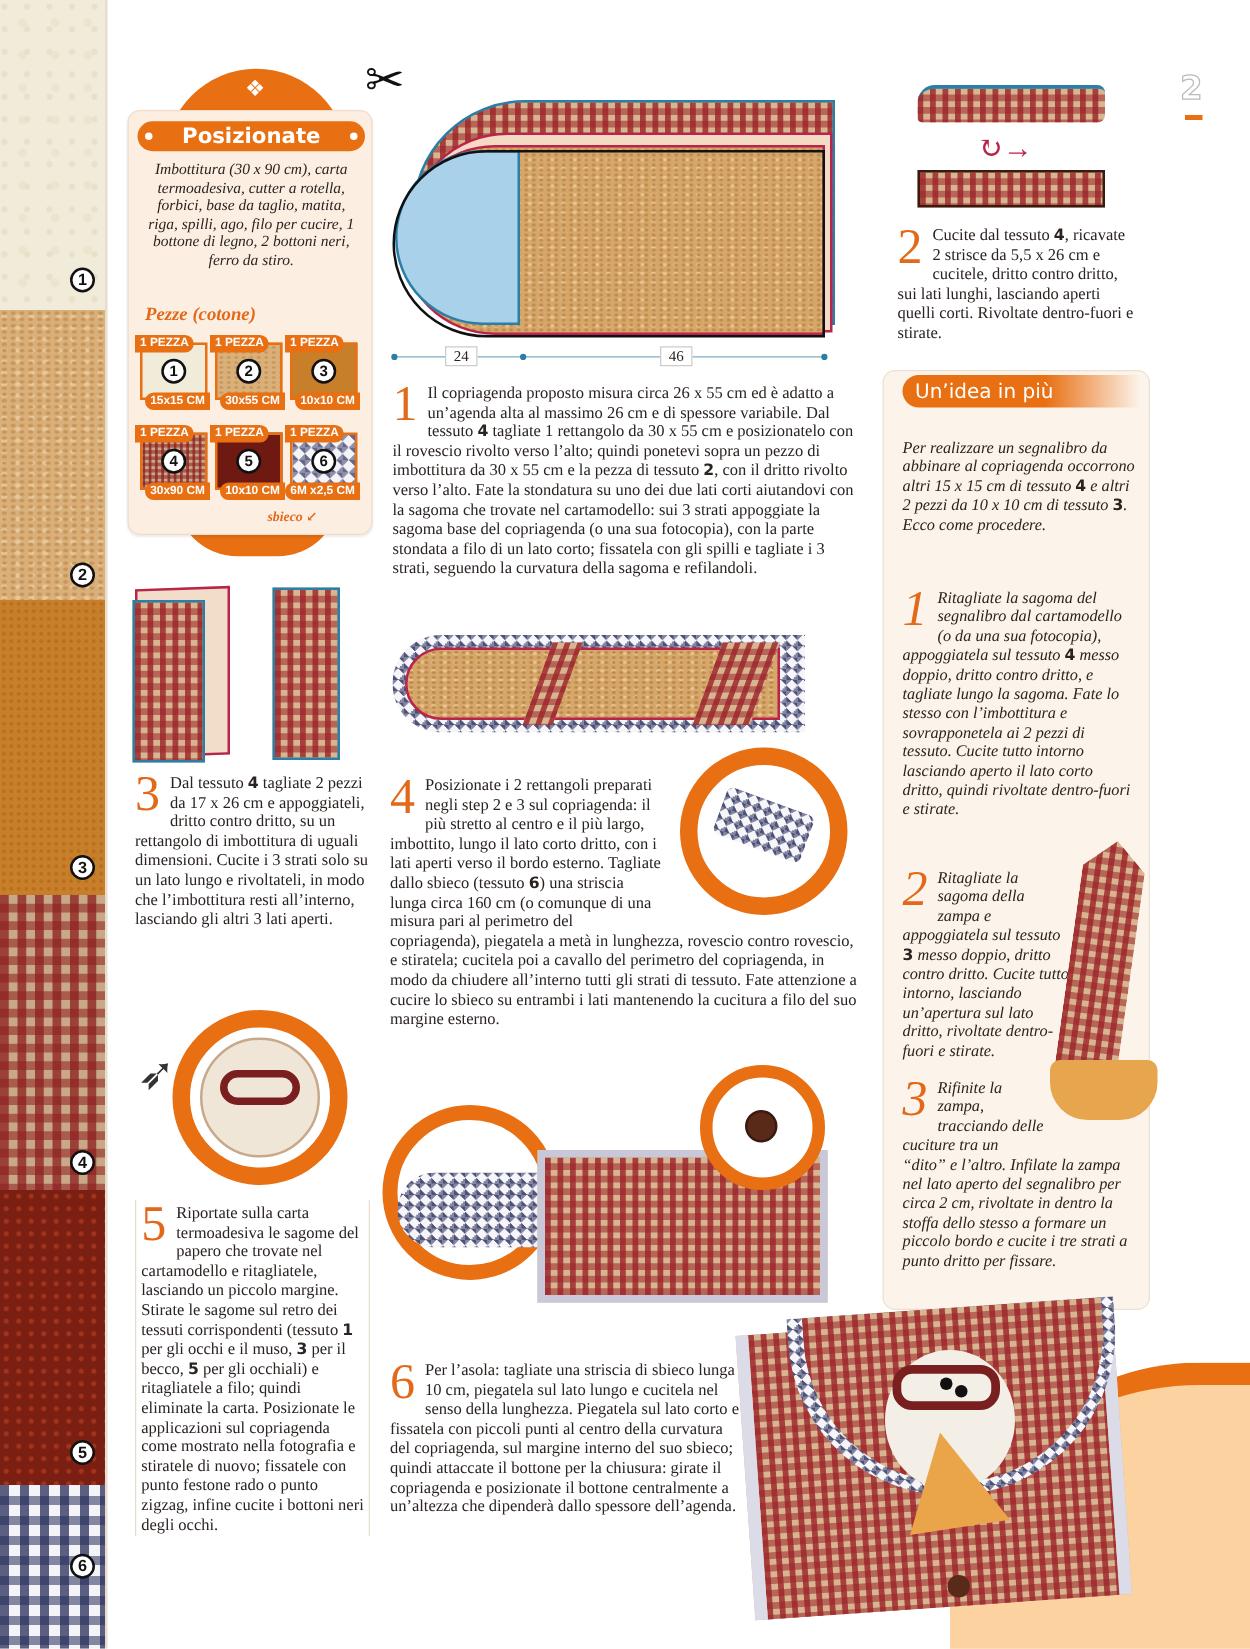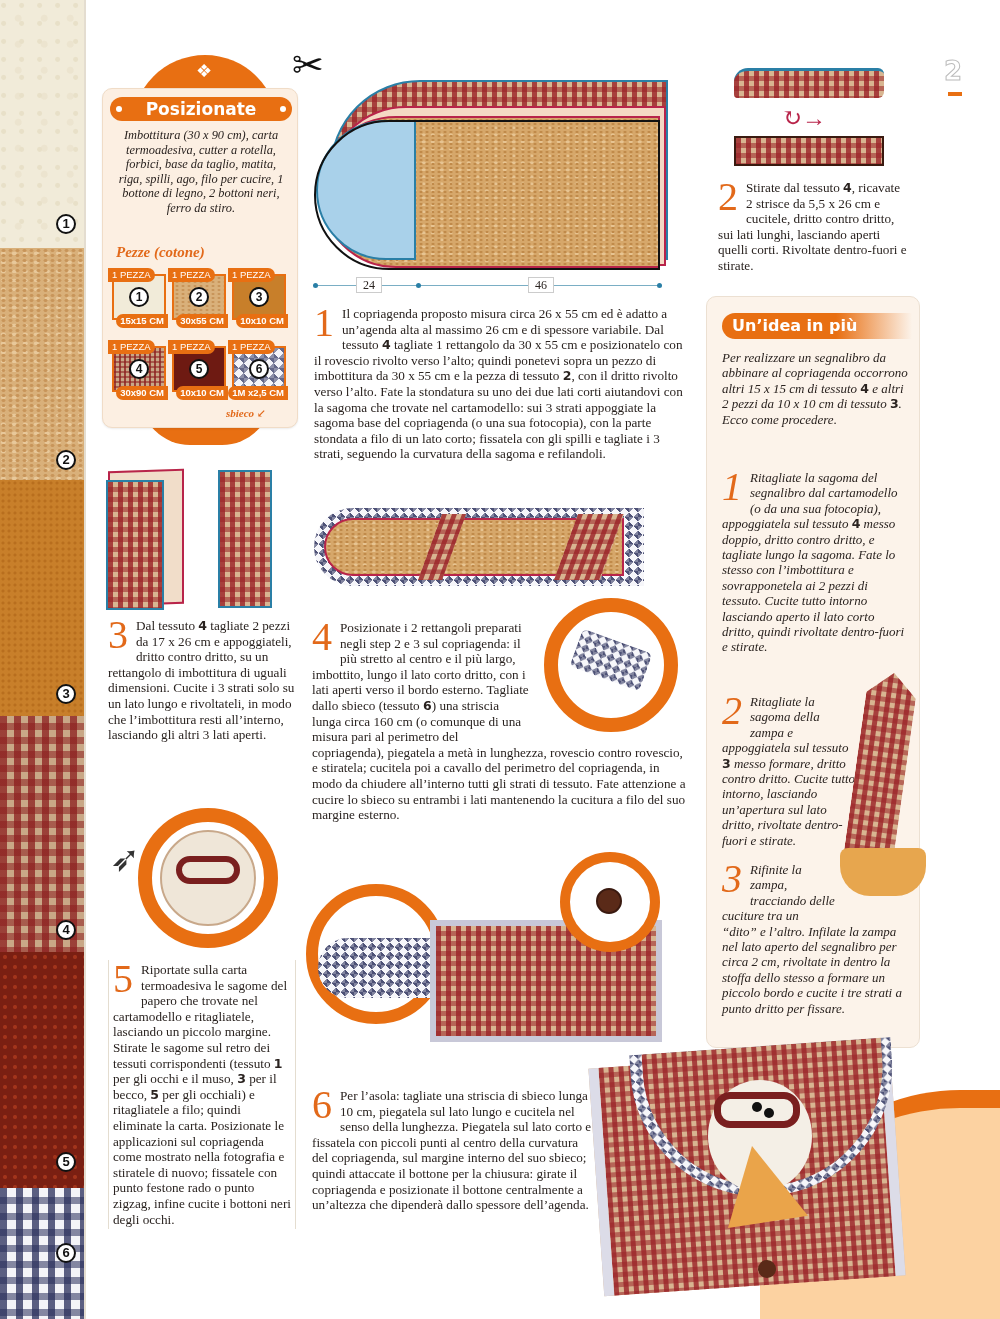--- a/index.html
+++ b/index.html
@@ -20,48 +20,48 @@
   
   .occ-top { left: 132px; top: 55px; width: 146px; height: 74px; background: #e86f12; border-radius: 80px 80px 0 0; }
   .occ-top-bottom { left: 140px; top: 395px; width: 132px; height: 50px; background: #e86f12; border-radius: 0 0 80px 80px; }
   .occ-sym { left: 196px; top: 60px; color: #fff; font-size: 18px; }
   .occ-card { left: 102px; top: 88px; width: 196px; height: 340px; background: #fcefe2; border-radius: 10px; border: 1px solid #f0dcc7; box-shadow: 0 1px 2px rgba(0,0,0,.08); }
   .occ-title { left: 110px; top: 97px; width: 182px; height: 24px; background: #e86f12; border-radius: 12px; color: #fff; font-family: "DejaVu Sans", sans-serif; font-weight: bold; font-size: 17px; text-align: center; line-height: 24px; }
   .occ-title .dot { position: absolute; top: 9px; width: 6px; height: 6px; border-radius: 50%; background: #fff; }
   .occ-text { left: 116px; top: 128px; width: 170px; font-style: italic; font-size: 12.4px; line-height: 14.5px; text-align: center; }
   .pezze-title { left: 116px; top: 244px; font-style: italic; font-weight: bold; color: #e2691a; font-size: 15px; }
   .pezza { position: absolute; width: 56px; height: 60px; }
-  .pezza .hdr { position: absolute; left: -2px; top: 0; height: 14px; padding: 0 4px; background: #e86f12; color: #fff; font-family: "Liberation Sans", sans-serif; font-weight: normal; font-size: 9.5px; line-height: 14px; border-radius: 0 7px 7px 0; white-space: nowrap; text-align: center; }
+  .pezza .hdr { position: absolute; left: -2px; top: 0; height: 14px; padding: 0 4px; background: #e86f12; color: #fff; font-family: "Liberation Sans", sans-serif; font-weight: bold; font-size: 9.5px; line-height: 14px; border-radius: 0 7px 7px 0; white-space: nowrap; text-align: center; }
   .pezza .box { position: absolute; left: 2px; top: 6px; width: 54px; height: 46px; border: 2px solid #e86f12; }
   .pezza .num { position: absolute; left: 19px; top: 19px; width: 20px; height: 20px; border-radius: 50%; background: #fff; border: 2px solid #111; font-family: "Liberation Sans", sans-serif; font-weight: bold; font-size: 12px; line-height: 16px; text-align: center; color: #111; }
   .pezza .ftr { position: absolute; right: -2px; bottom: 0; height: 14px; padding: 0 4px; background: #e86f12; color: #fff; font-family: "Liberation Sans", sans-serif; font-weight: bold; font-size: 9.5px; line-height: 14px; border-radius: 7px 0 0 7px; white-space: nowrap; }
   .fab1 { background: #f1ebd9; }
   .fab2 { background: #d9b07a; background-image: radial-gradient(ellipse, #c8955a 1px, transparent 2px); background-size: 6px 4px; }
   .fab3 { background: #c87f2a; }
   .fab4 { background-color: #c9a887; background-image: linear-gradient(90deg, rgba(140,30,30,.75) 50%, transparent 50%), linear-gradient(0deg, rgba(140,30,30,.55) 50%, transparent 50%); background-size: 5px 5px, 5px 5px; }
   .fab5 { background: #6e1a12; }
   .fab6 { background-color: #f4f4f8; background-image: linear-gradient(45deg, rgba(40,45,90,.7) 25%, transparent 25%, transparent 75%, rgba(40,45,90,.7) 75%), linear-gradient(-45deg, rgba(40,45,90,.5) 25%, transparent 25%, transparent 75%, rgba(40,45,90,.5) 75%); background-size: 10px 10px, 10px 10px; }
-  .sbieco { left: 226px; top: 407px; font-style: italic; font-weight: bold; color: #e2691a; font-size: 11px; }
+  .sbieco { left: 214px; top: 407px; font-style: italic; font-weight: bold; color: #e2691a; font-size: 11px; }
 
   
   .step { position: absolute; font-size: 13.2px; line-height: 15.6px; }
   .step .big { float: left; font-size: 40px; line-height: 30px; color: #e2691a; margin: 2px 8px 0 0; }
   .step b { font-family: "DejaVu Sans", sans-serif; font-weight: bold; font-size: 12.5px; }
   .step-italic { font-style: italic; }
 
   
   .ill { position: absolute; }
   .gingham { background-color: #d8b591; background-image: linear-gradient(90deg, rgba(155,35,40,.8) 50%, transparent 50%), linear-gradient(0deg, rgba(155,35,40,.55) 50%, transparent 50%); background-size: 10px 10px, 10px 10px; }
   .gingham-blue { background-color: #f6f6fa; background-image: linear-gradient(45deg, rgba(35,40,85,.8) 25%, transparent 25%, transparent 75%, rgba(35,40,85,.8) 75%), linear-gradient(-45deg, rgba(35,40,85,.55) 25%, transparent 25%, transparent 75%, rgba(35,40,85,.55) 75%); background-size: 9px 9px, 9px 9px; }
   .cork { background-color: #d6a76a; background-image: radial-gradient(ellipse, #c08a4a 1.2px, transparent 2px), radial-gradient(ellipse at 30% 40%, #e7c492 1.5px, transparent 2.5px); background-size: 6px 4px, 9px 7px; }
   .orange-ring { border: 14px solid #e86f12; border-radius: 50%; background: #fff; }
 
   
   .idea-box { left: 706px; top: 296px; width: 214px; height: 752px; background: #fcf3ea; border: 1px solid #ece0d2; border-radius: 10px; }
-  .idea-title { left: 722px; top: 313px; width: 190px; height: 26px; border-radius: 13px 0 0 13px; background: linear-gradient(90deg, #e86f12 60%, #fcf3ea 100%); color: #fff; font-family: "DejaVu Sans", sans-serif; font-weight: bold; font-size: 16px; line-height: 26px; padding-left: 10px; }
+  .idea-title { left: 722px; top: 300px; width: 190px; height: 26px; border-radius: 13px 0 0 13px; background: linear-gradient(90deg, #e86f12 60%, #fcf3ea 100%); color: #fff; font-family: "DejaVu Sans", sans-serif; font-weight: normal; font-size: 16px; line-height: 26px; padding-left: 10px; }
 
   .page-num { left: 944px; top: 56px; font-family: "DejaVu Sans", sans-serif; font-weight: bold; font-size: 26px; color: #fff; -webkit-text-stroke: 1px #bbb; }
   .page-num-bar { left: 948px; top: 92px; width: 14px; height: 4px; background: #e86f12; }
 
   .dim-line { position: absolute; height: 1px; background: #7aaec4; }
   .dim-dot { position: absolute; width: 5px; height: 5px; border-radius: 50%; background: #2a7fa6; }
   .dim-label { position: absolute; background: #fff; border: 1px solid #ccc; font-size: 12px; padding: 0 6px; line-height: 14px; }
 </style>
 </head>
 <body>
@@ -122,21 +122,21 @@
 <div class="pezza" style="left:170px;top:340px">
   <div class="box fab5"></div>
   <div class="hdr">1 PEZZA</div>
   <div class="num">5</div>
   <div class="ftr">10x10 CM</div>
 </div>
 <div class="pezza" style="left:230px;top:340px">
   <div class="box fab6"></div>
   <div class="hdr">1 PEZZA</div>
   <div class="num">6</div>
-  <div class="ftr">1M x2,5 CM</div>
+  <div class="ftr">6M x2,5 CM</div>
 </div>
 <div class="abs sbieco"><span>sbieco</span> <span style="color:#e2691a">↙</span></div>
 
 <div class="abs" style="left:292px;top:46px;font-size:38px;line-height:38px;color:#111">✂</div>
 <div class="ill gingham" style="left:330px;top:80px;width:338px;height:180px;border-radius:90px 0 0 90px;border:2px solid #2a7fa6"></div>
 <div class="ill" style="left:326px;top:106px;width:340px;height:160px;border-radius:80px 0 0 80px;background:#f4d9c4;border:2px solid #b8244a"></div>
 <div class="ill cork" style="left:320px;top:116px;width:340px;height:152px;border-radius:76px 0 0 76px;border:2px solid #b8244a"></div>
 <div class="ill" style="left:316px;top:120px;width:100px;height:140px;border-radius:70px 0 0 70px;background:#a9d1ea;border:2px solid #2a7fa6"></div>
 <div class="ill" style="left:314px;top:120px;width:346px;height:150px;border-radius:75px 0 0 75px;border:2px solid #111"></div>
 <div class="dim-line" style="left:316px;top:285px;width:344px"></div>
@@ -148,21 +148,21 @@
 
 <div class="step" style="left:314px;top:306px;width:374px">
   <span class="big">1</span><span>Il copriagenda proposto misura circa 26 x 55 cm ed è adatto a un’agenda alta al massimo 26 cm e di spessore variabile. Dal tessuto </span><b>4</b><span> tagliate 1 rettangolo da 30 x 55 cm e posizionatelo con il rovescio rivolto verso l’alto; quindi ponetevi sopra un pezzo di imbottitura da 30 x 55 cm e la pezza di tessuto </span><b>2</b><span>, con il dritto rivolto verso l’alto. Fate la stondatura su uno dei due lati corti aiutandovi con la sagoma che trovate nel cartamodello: sui 3 strati appoggiate la sagoma base del copriagenda (o una sua fotocopia), con la parte stondata a filo di un lato corto; fissatela con gli spilli e tagliate i 3 strati, seguendo la curvatura della sagoma e refilandoli.</span>
 </div>
 
 <div class="ill gingham" style="left:734px;top:68px;width:150px;height:30px;border-radius:14px 6px 6px 4px;border-top:3px solid #2a7fa6"></div>
 <div class="abs" style="left:782px;top:104px;font-size:24px;color:#b8244a">↻→</div>
 <div class="ill gingham" style="left:734px;top:136px;width:150px;height:30px;border:2px solid #3a1a10"></div>
 
 <div class="step" style="left:718px;top:180px;width:190px">
-  <span class="big">2</span><span>Stirate dal tessuto </span><b>4</b><span>, ricavate 2 strisce da 5,5 x 26 cm e cucitele, dritto contro dritto, sui lati lunghi, lasciando aperti quelli corti. Rivoltate dentro-fuori e stirate.</span>
+  <span class="big">2</span><span>Cucite dal tessuto </span><b>4</b><span>, ricavate 2 strisce da 5,5 x 26 cm e cucitele, dritto contro dritto, sui lati lunghi, lasciando aperti quelli corti. Rivoltate dentro-fuori e stirate.</span>
 </div>
 
 <div class="ill" style="left:108px;top:470px;width:76px;height:135px;background:#f1ddc9;border:2px solid #b8244a;transform:skewY(-2deg)"></div>
 <div class="ill gingham" style="left:106px;top:480px;width:58px;height:130px;border:2px solid #2a7fa6"></div>
 <div class="ill gingham" style="left:218px;top:470px;width:54px;height:138px;border:2px solid #2a7fa6"></div>
 
 <div class="step" style="left:108px;top:618px;width:190px">
   <span class="big">3</span><span>Dal tessuto </span><b>4</b><span> tagliate 2 pezzi da 17 x 26 cm e appoggiateli, dritto contro dritto, su un rettangolo di imbottitura di uguali dimensioni. Cucite i 3 strati solo su un lato lungo e rivoltateli, in modo che l’imbottitura resti all’interno, lasciando gli altri 3 lati aperti.</span>
 </div>
 
@@ -199,21 +199,21 @@
 
 <div class="abs idea-box"></div>
 <div class="abs idea-title">Un’idea in più</div>
 <div class="step step-italic" style="left:722px;top:350px;width:186px;font-size:13px;line-height:15.4px">
   <span>Per realizzare un segnalibro da abbinare al copriagenda occorrono altri 15 x 15 cm di tessuto </span><b style="font-style:normal">4</b><span> e altri 2 pezzi da 10 x 10 cm di tessuto </span><b style="font-style:normal">3</b><span>. Ecco come procedere.</span>
 </div>
 <div class="step step-italic" style="left:722px;top:470px;width:186px;font-size:13px;line-height:15.4px">
   <span class="big">1</span><span>Ritagliate la sagoma del segnalibro dal cartamodello (o da una sua fotocopia), appoggiatela sul tessuto </span><b style="font-style:normal">4</b><span> messo doppio, dritto contro dritto, e tagliate lungo la sagoma. Fate lo stesso con l’imbottitura e sovrapponetela ai 2 pezzi di tessuto. Cucite tutto intorno lasciando aperto il lato corto dritto, quindi rivoltate dentro-fuori e stirate.</span>
 </div>
 <div class="step step-italic" style="left:722px;top:694px;width:134px;font-size:13px;line-height:15.4px">
-  <span class="big">2</span><span>Ritagliate la sagoma della zampa e appoggiatela sul tessuto </span><b style="font-style:normal">3</b><span> messo formare, dritto contro dritto. Cucite tutto intorno, lasciando un’apertura sul lato dritto, rivoltate dentro-fuori e stirate.</span>
+  <span class="big">2</span><span>Ritagliate la sagoma della zampa e appoggiatela sul tessuto </span><b style="font-style:normal">3</b><span> messo doppio, dritto contro dritto. Cucite tutto intorno, lasciando un’apertura sul lato dritto, rivoltate dentro-fuori e stirate.</span>
 </div>
 <div class="step step-italic" style="left:722px;top:862px;width:192px;font-size:13px;line-height:15.4px">
   <div style="float:right;width:78px;height:52px"></div>
   <span class="big">3</span><span>Rifinite la zampa, tracciando delle cuciture tra un “dito” e l’altro. Infilate la zampa nel lato aperto del segnalibro per circa 2 cm, rivoltate in dentro la stoffa dello stesso a formare un piccolo bordo e cucite i tre strati a punto dritto per fissare.</span>
 </div>
 
 <div class="ill gingham" style="left:856px;top:672px;width:50px;height:190px;transform:rotate(8deg);clip-path:polygon(50% 0,100% 12%,100% 100%,0 100%,0 12%)"></div>
 <div class="ill" style="left:840px;top:848px;width:86px;height:48px;background:#e7a64e;border-radius:8px 8px 30px 30px"></div>
 
 <div class="ill" style="left:760px;top:1090px;width:280px;height:260px;background:#fcd2a1;border-top:18px solid #e86f12;border-radius:200px 0 0 0"></div>

